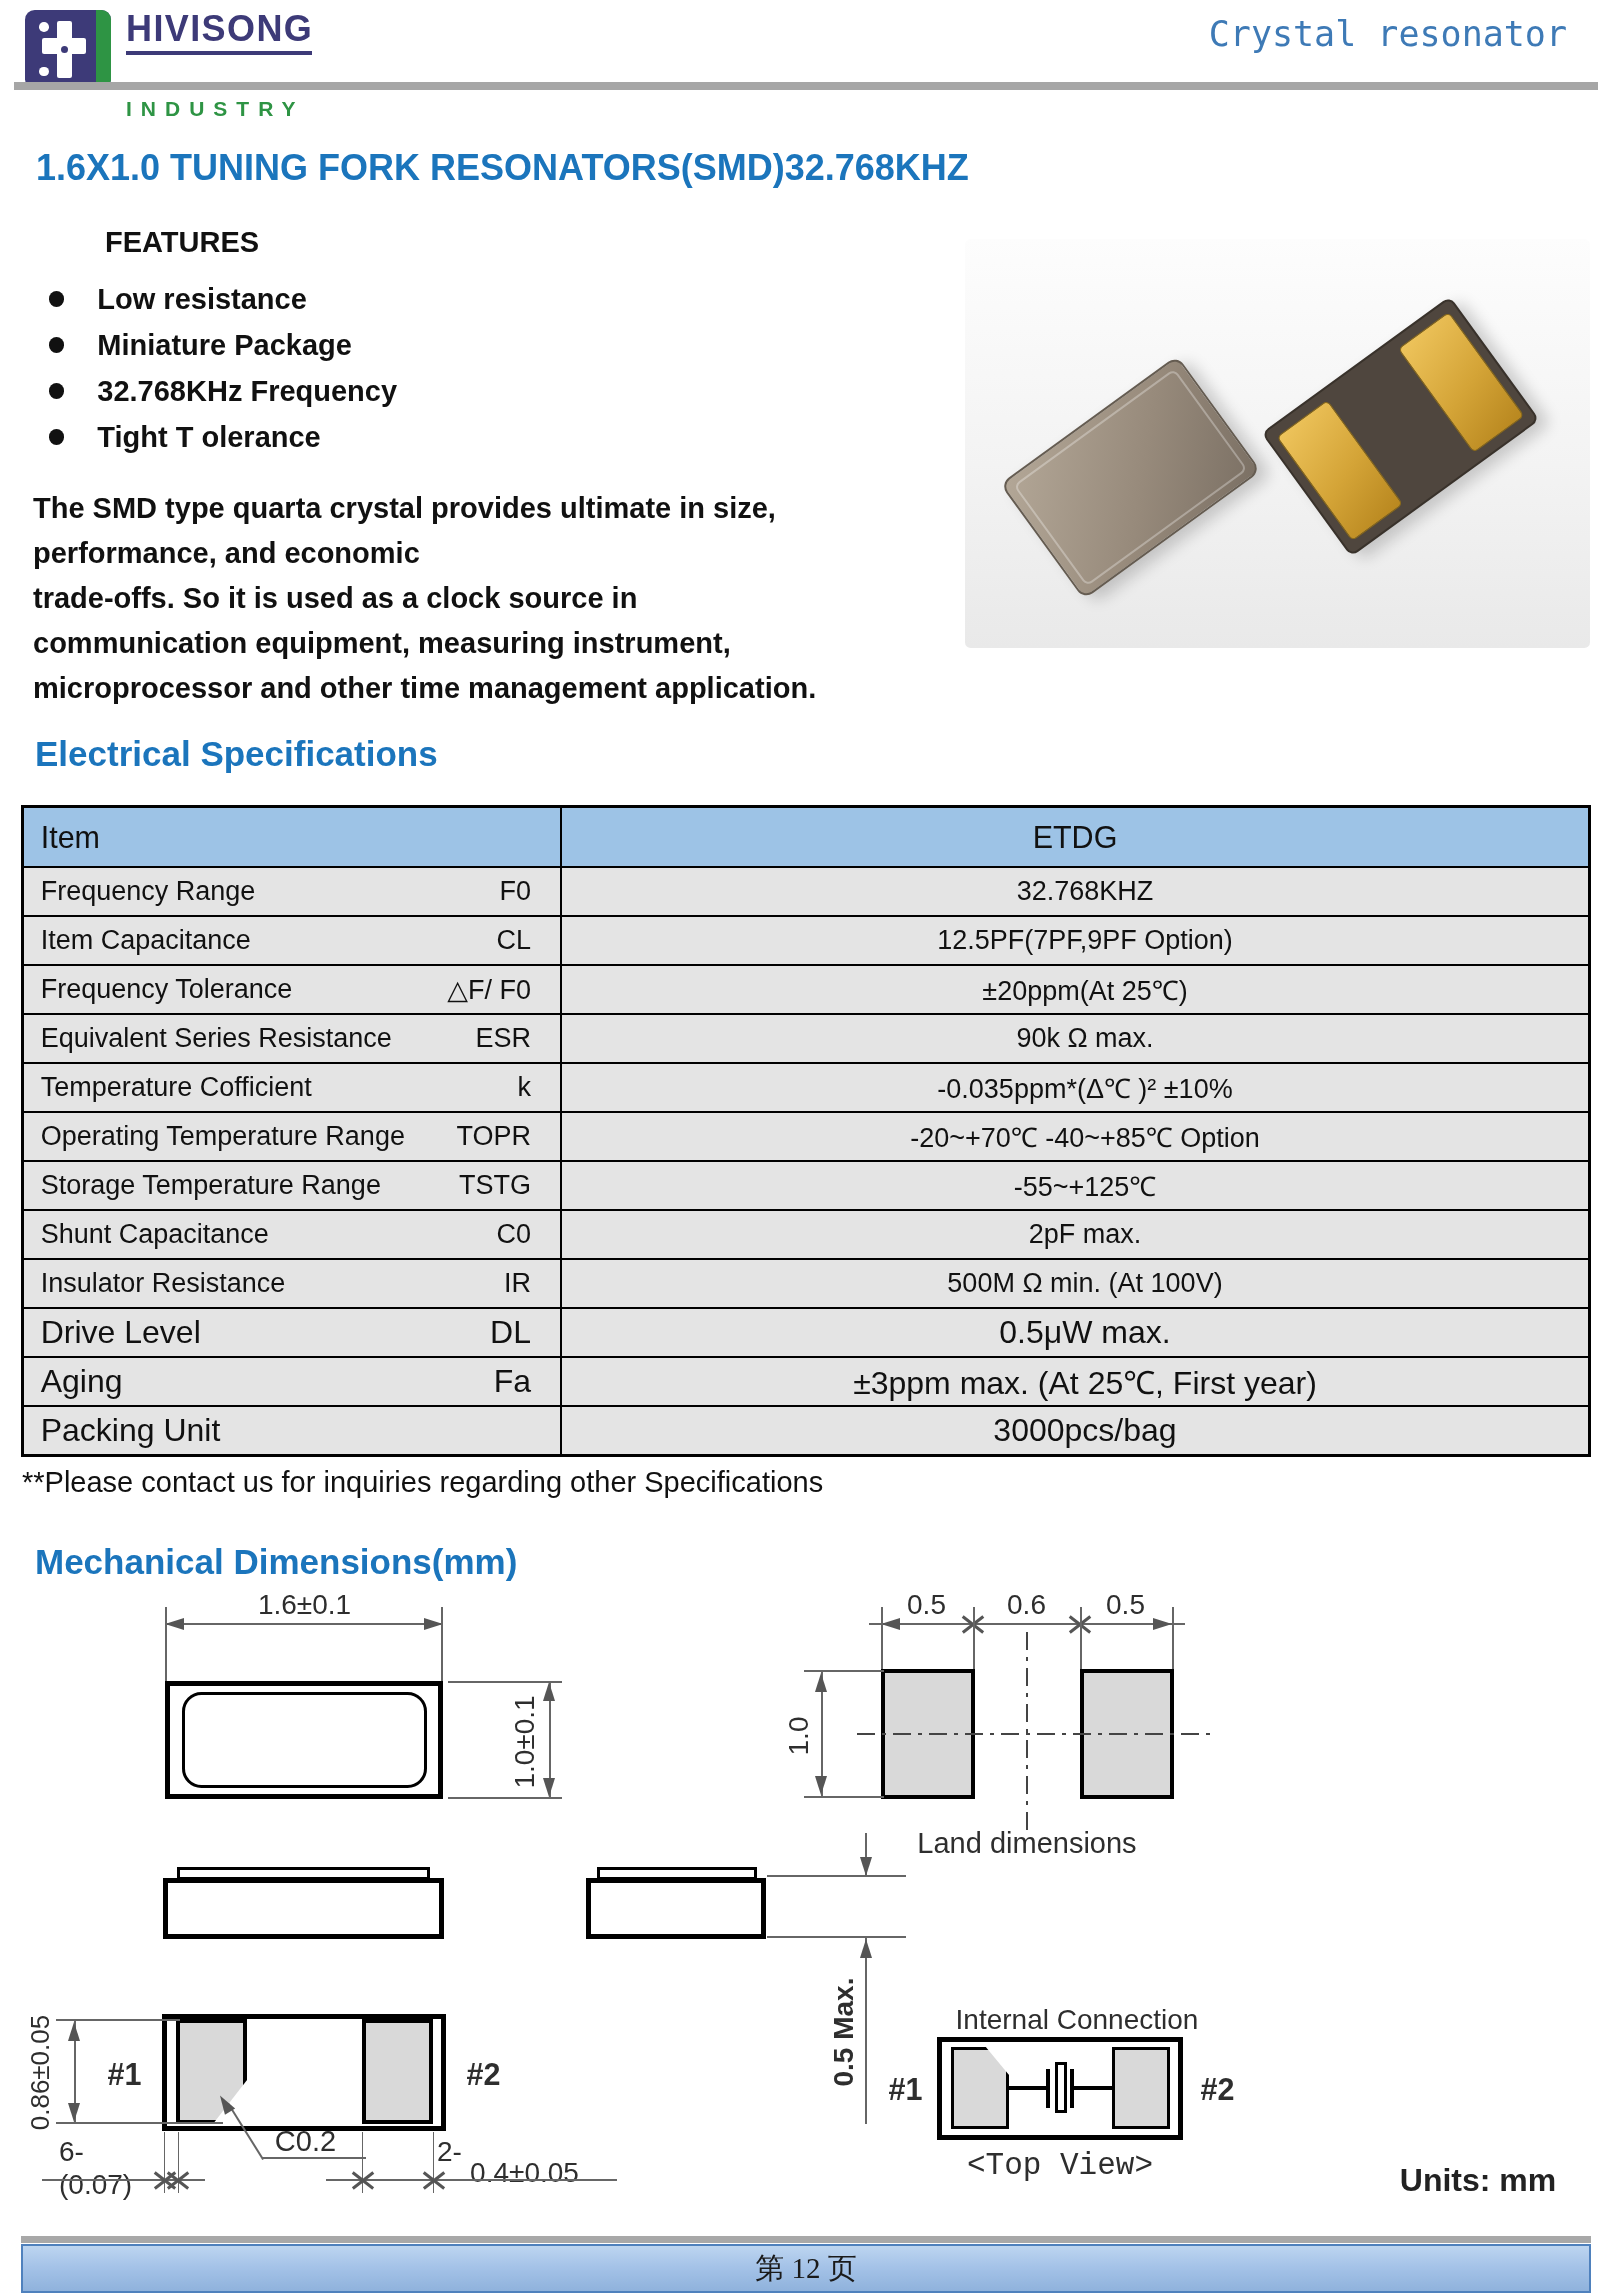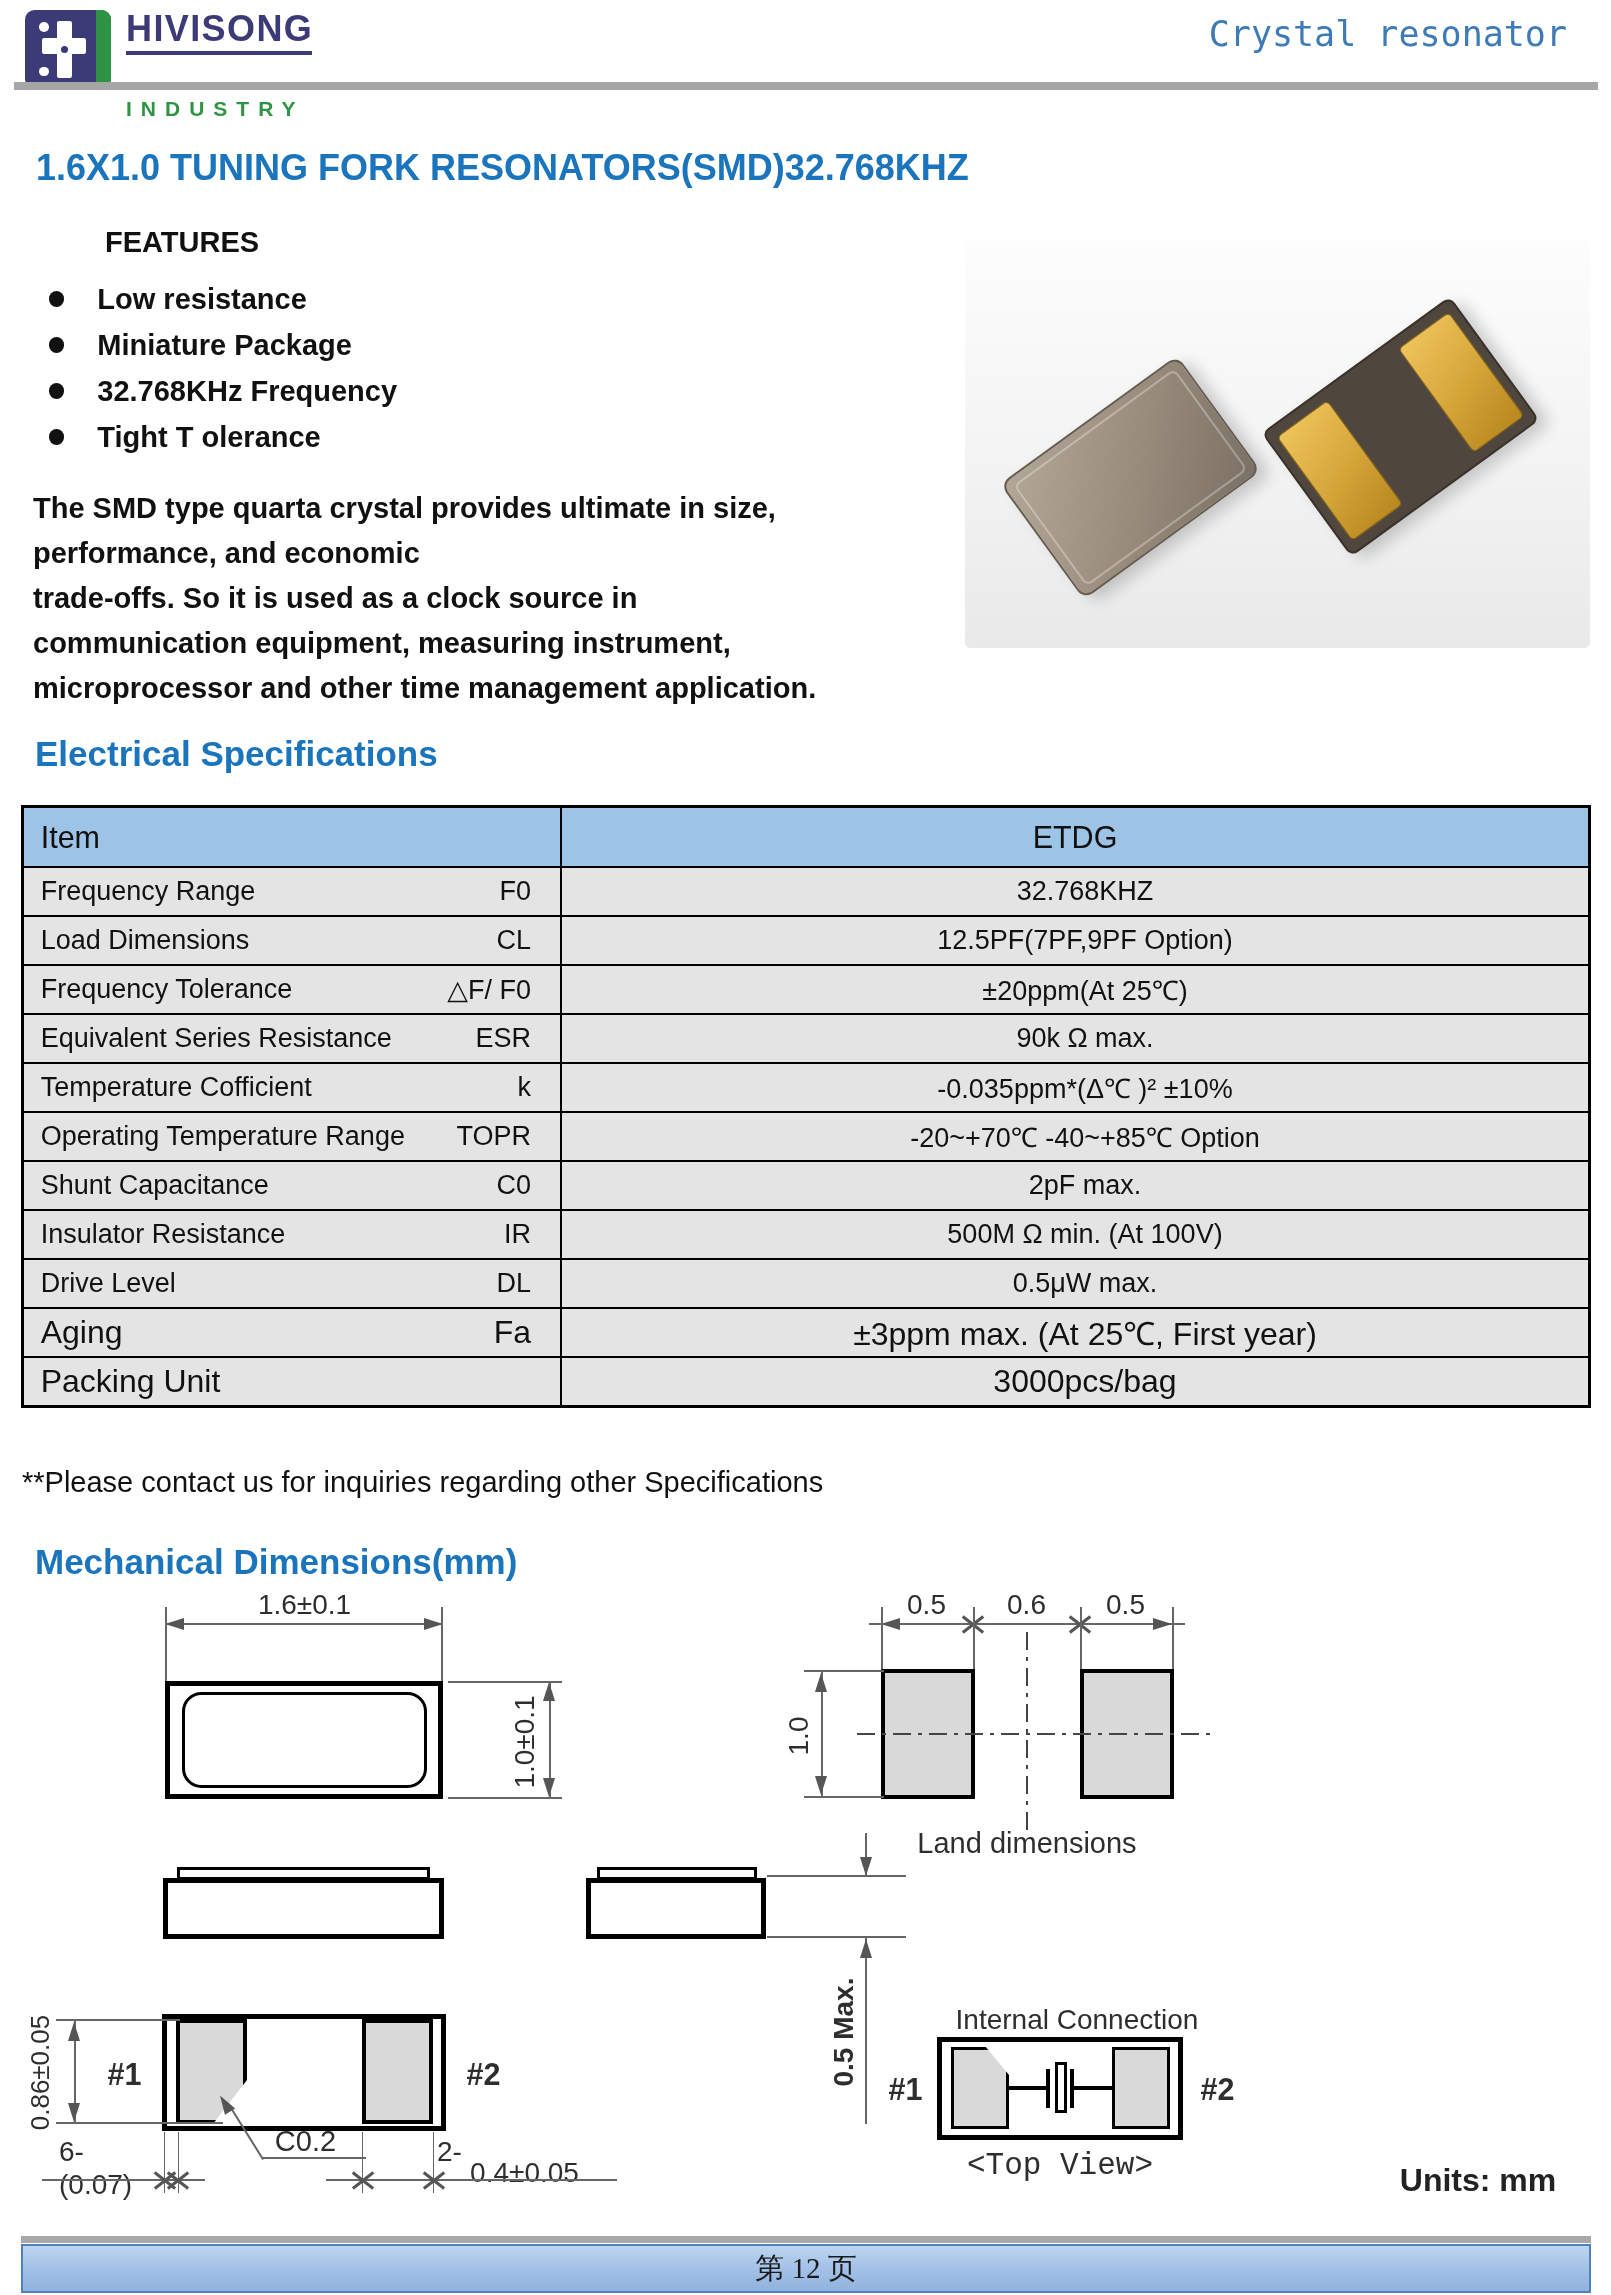--- a/index.html
+++ b/index.html
@@ -162,21 +162,21 @@
         <div class="spec-row">
           <div class="cell-l">
             <span class="nm">Frequency Range</span>
             <span class="sym">F0</span>
           </div>
           <div class="cell-r">32.768KHZ</div>
         </div>
 
         <div class="spec-row">
           <div class="cell-l">
-            <span class="nm">Load Dimensions</span>
+            <span class="nm">Item Capacitance</span>
             <span class="sym">CL</span>
           </div>
           <div class="cell-r">12.5PF(7PF,9PF Option)</div>
         </div>
 
         <div class="spec-row">
           <div class="cell-l">
             <span class="nm">Frequency Tolerance</span>
             <span class="sym">△F/ F0</span>
           </div>
@@ -200,20 +200,27 @@
         </div>
 
         <div class="spec-row">
           <div class="cell-l">
             <span class="nm">Operating Temperature Range</span>
             <span class="sym">TOPR</span>
           </div>
           <div class="cell-r">-20~+70℃  -40~+85℃  Option</div>
         </div>
 
+        <div class="spec-row">
+          <div class="cell-l">
+            <span class="nm">Storage Temperature Range</span>
+            <span class="sym">TSTG</span>
+          </div>
+          <div class="cell-r">-55~+125℃</div>
+        </div>
 
         <div class="spec-row">
           <div class="cell-l">
             <span class="nm">Shunt Capacitance</span>
             <span class="sym">C0</span>
           </div>
           <div class="cell-r">2pF max.</div>
         </div>
 
         <div class="spec-row">

